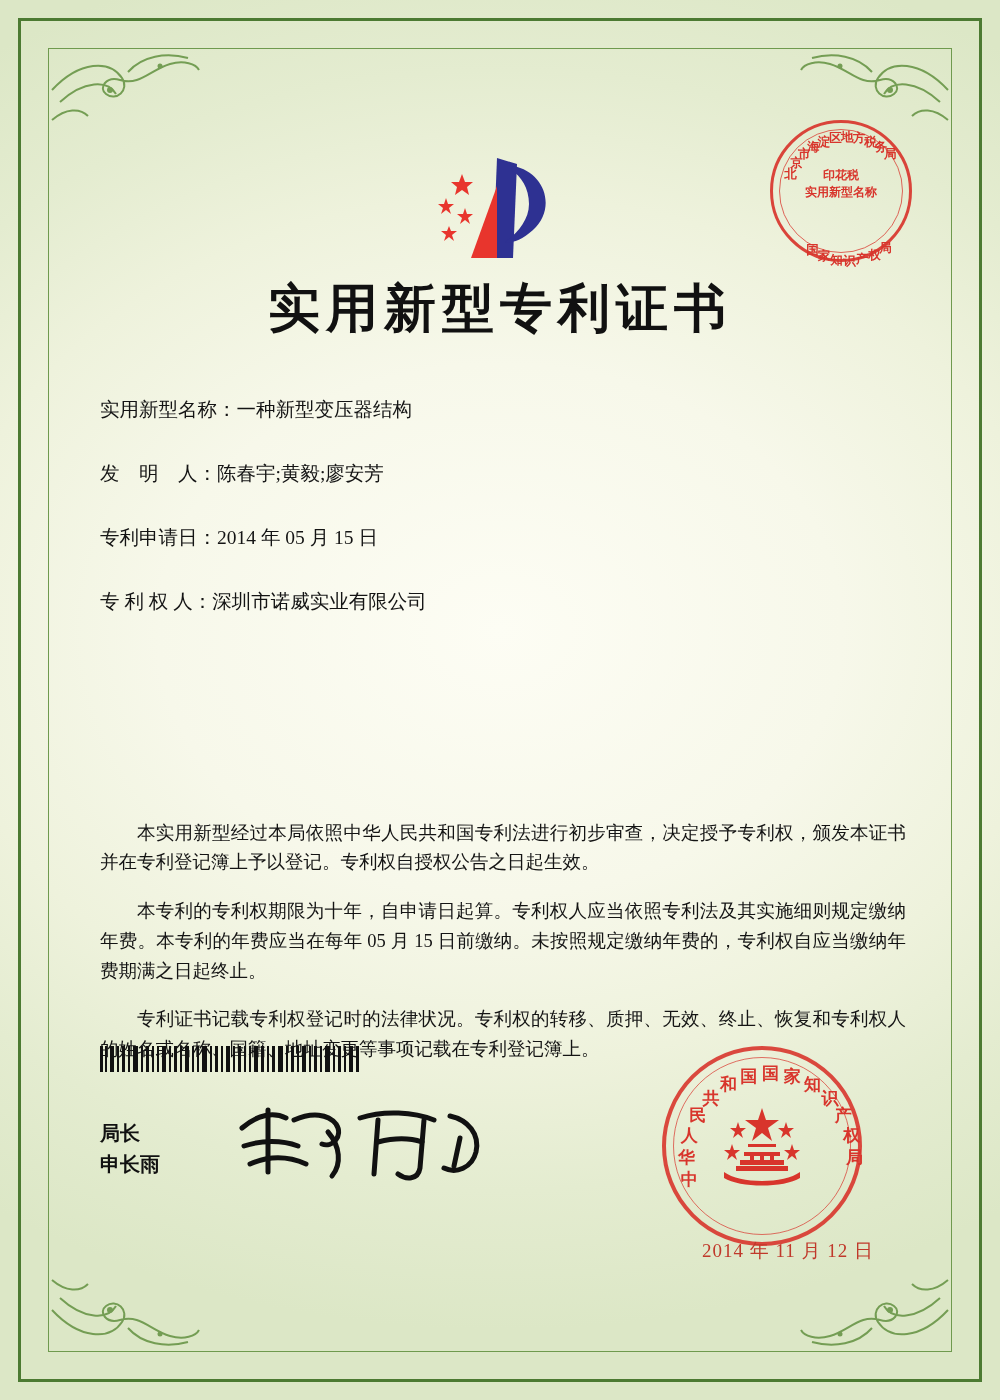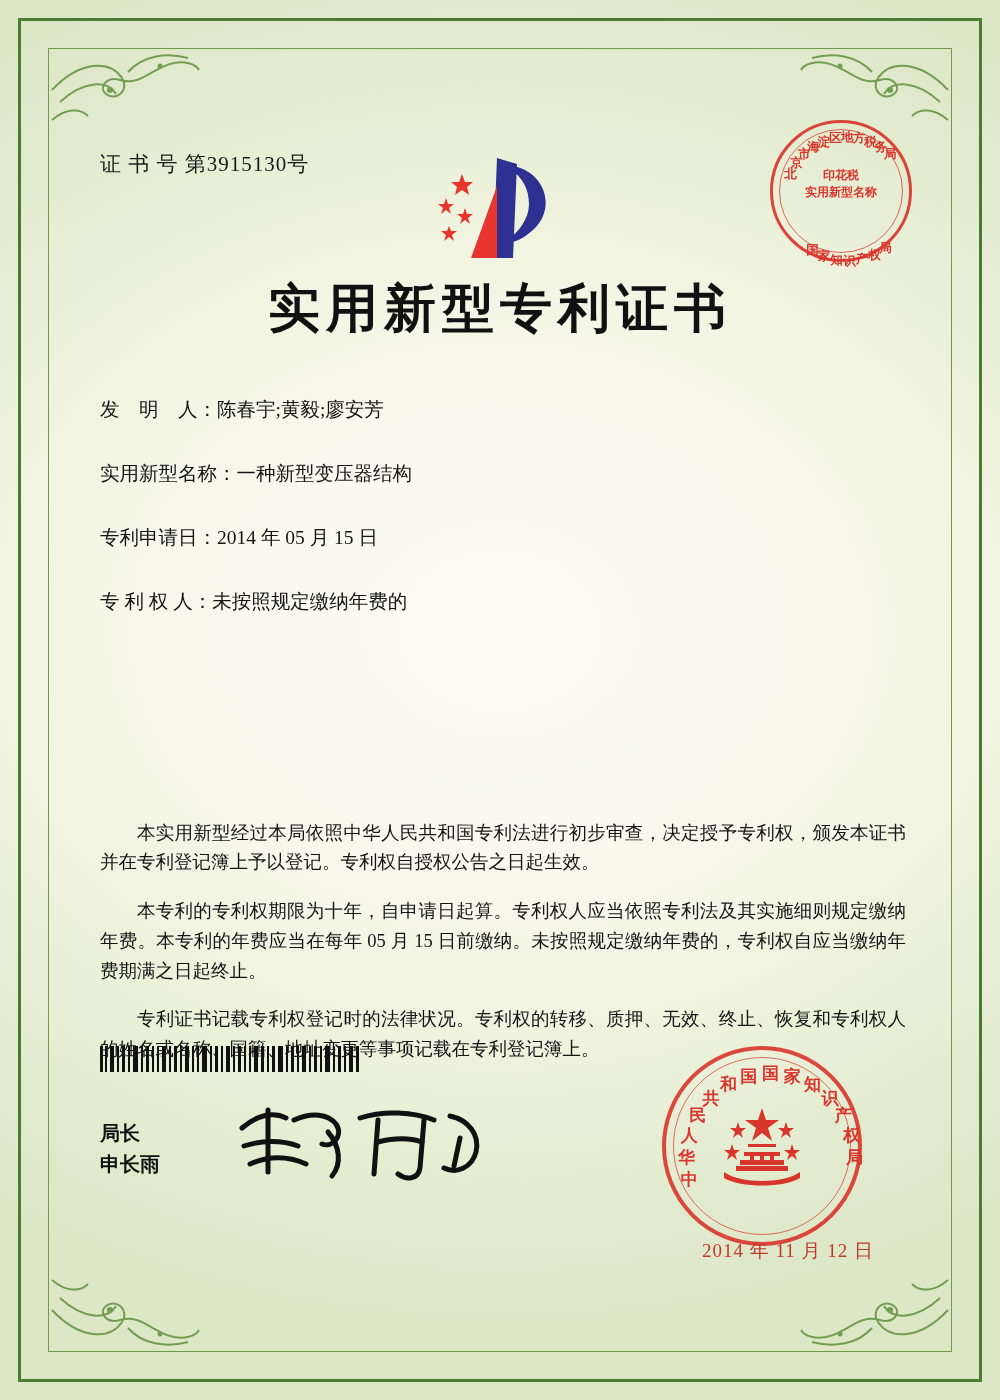--- a/index.html
+++ b/index.html
@@ -290,21 +290,20 @@
       <path d="M10 52 C 34 30, 58 30, 66 44"></path>
       <path d="M78 22 C 92 6, 116 2, 138 8"></path>
       <circle cx="60" cy="40" r="3" fill="currentColor" stroke="none"></circle>
       <circle cx="110" cy="16" r="2.5" fill="currentColor" stroke="none"></circle>
       <path d="M2 70 C 16 58, 30 58, 38 66"></path>
     </svg>
   </div>
 
   <div class="content">
 
-    <div class="cert-no">证 书 号 第3915130号</div>
 
     <div class="logo">
       <svg viewBox="0 0 190 120">
         <path d="M92 8 L112 14 L108 108 L88 108 Z" fill="#2e3192"></path>
         <path d="M108 16 C 140 22, 152 58, 128 80 C 116 91, 104 94, 100 92 C 112 84, 124 70, 124 54 C 124 38, 116 26, 106 20 Z" fill="#2e3192"></path>
         <path d="M92 36 L92 108 L66 108 Z" fill="#e8352d"></path>
         <g fill="#e8352d">
           <polygon points="57,24 60,32 68,32 62,37 64,45 57,40 50,45 52,37 46,32 54,32"></polygon>
           <polygon points="41,48 43,54 49,54 44,58 46,64 41,60 36,64 38,58 33,54 39,54"></polygon>
           <polygon points="60,58 62,64 68,64 63,68 65,74 60,70 55,74 57,68 52,64 58,64"></polygon>
@@ -341,30 +340,30 @@
       <div class="mid">
         <div>印花税</div>
         <div>实用新型名称</div>
       </div>
     </div>
 
     <h1 class="title">实用新型专利证书</h1>
 
     <div class="fields">
       <div class="field-row">
+        <span class="field-label">实用新型名称：</span><span class="field-value">一种新型变压器结构</span>
+      </div>
+      <div class="field-row">
         <span class="field-label">发　明　人：</span><span class="field-value">陈春宇;黄毅;廖安芳</span>
-      </div>
-      <div class="field-row">
-        <span class="field-label">实用新型名称：</span><span class="field-value">一种新型变压器结构</span>
       </div>
       <div class="field-row">
         <span class="field-label">专利申请日：</span><span class="field-value">2014 年 05 月 15 日</span>
       </div>
       <div class="field-row">
-        <span class="field-label">专 利 权 人：</span><span class="field-value">未按照规定缴纳年费的</span>
+        <span class="field-label">专 利 权 人：</span><span class="field-value">深圳市诺威实业有限公司</span>
       </div>
     </div>
 
     <div class="paras">
       <p class="para">本实用新型经过本局依照中华人民共和国专利法进行初步审查，决定授予专利权，颁发本证书并在专利登记簿上予以登记。专利权自授权公告之日起生效。</p>
       <p class="para">本专利的专利权期限为十年，自申请日起算。专利权人应当依照专利法及其实施细则规定缴纳年费。本专利的年费应当在每年 05 月 15 日前缴纳。未按照规定缴纳年费的，专利权自应当缴纳年费期满之日起终止。</p>
       <p class="para">专利证书记载专利权登记时的法律状况。专利权的转移、质押、无效、终止、恢复和专利权人的姓名或名称、国籍、地址变更等事项记载在专利登记簿上。</p>
     </div>
 
     <div class="barcode">

